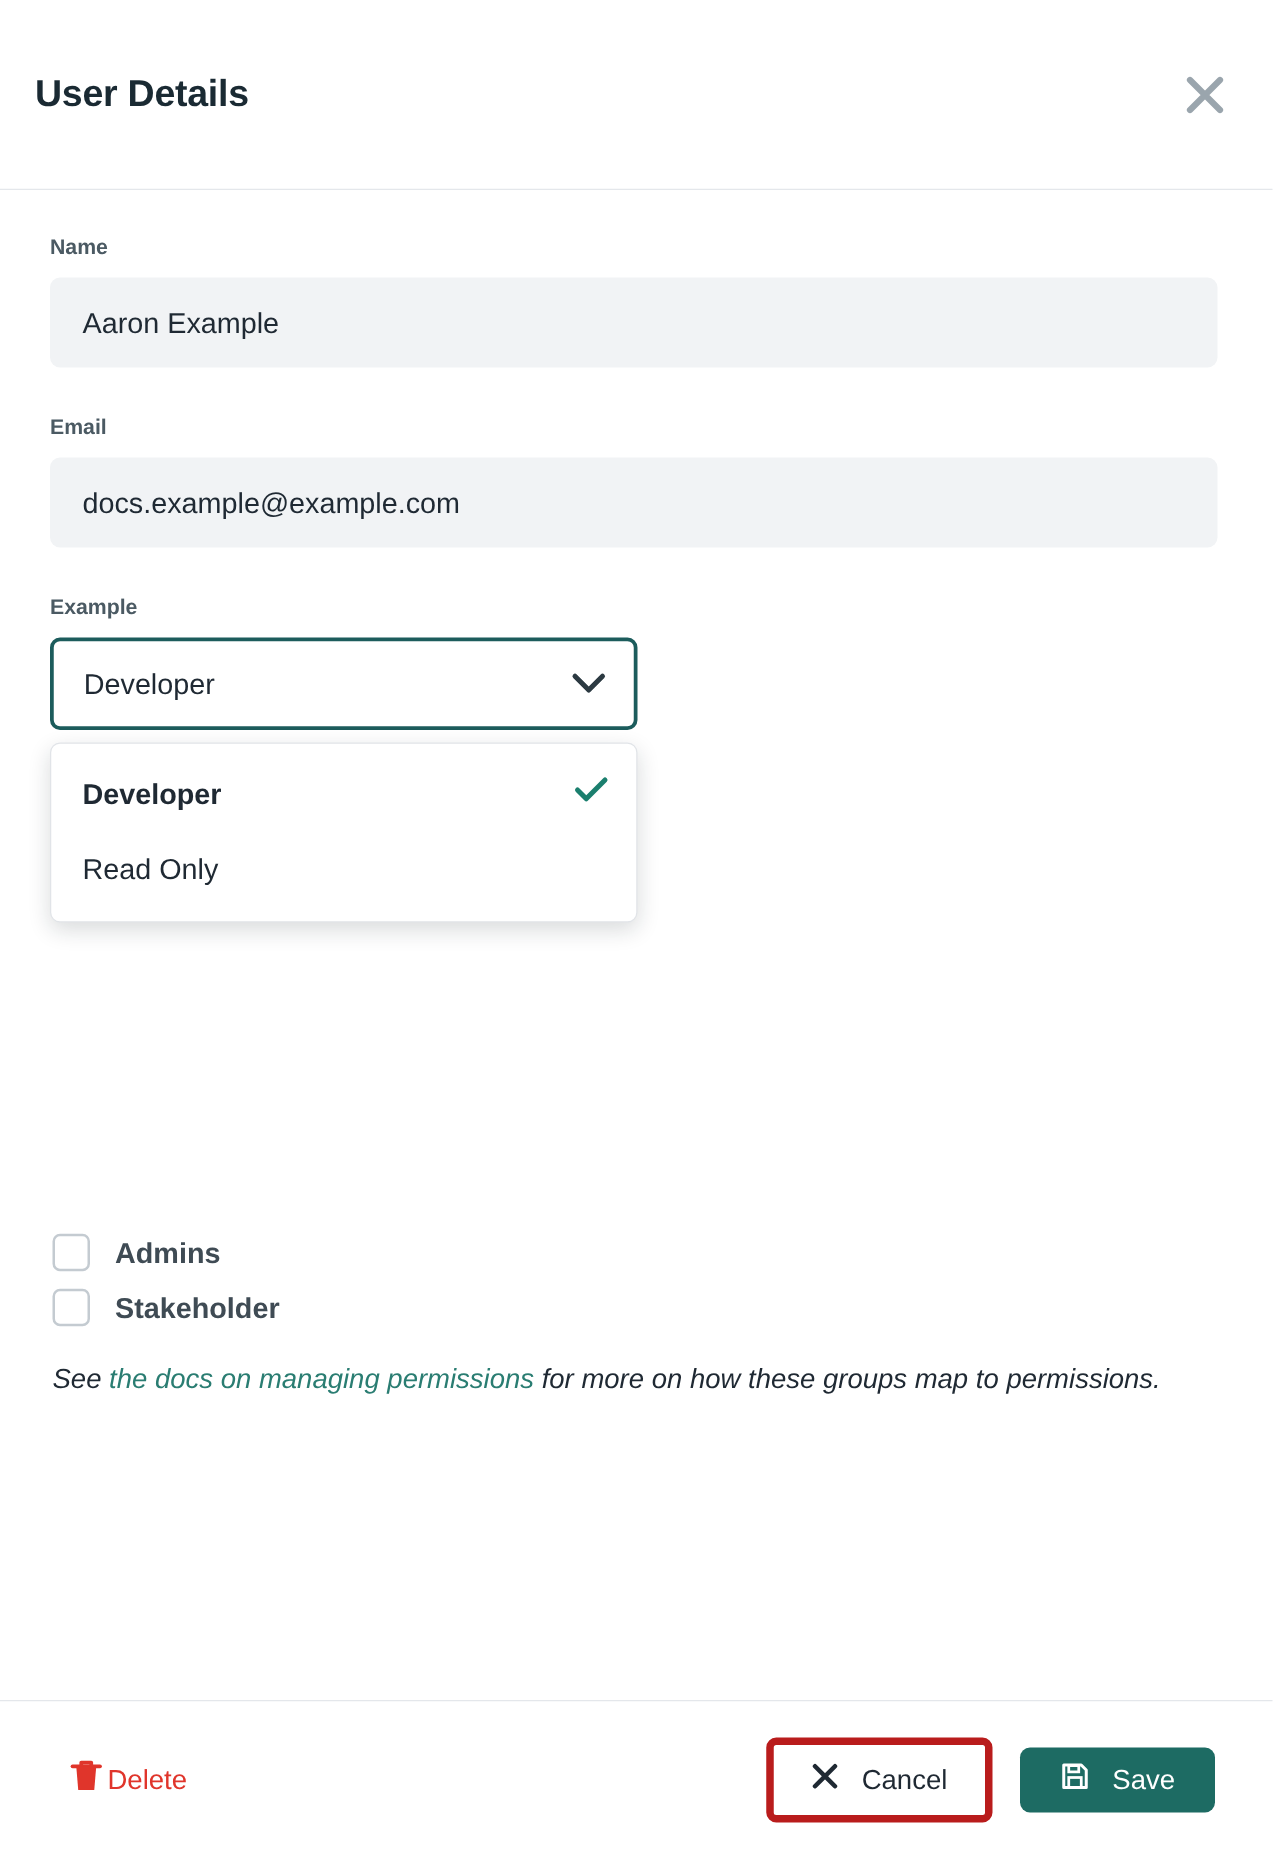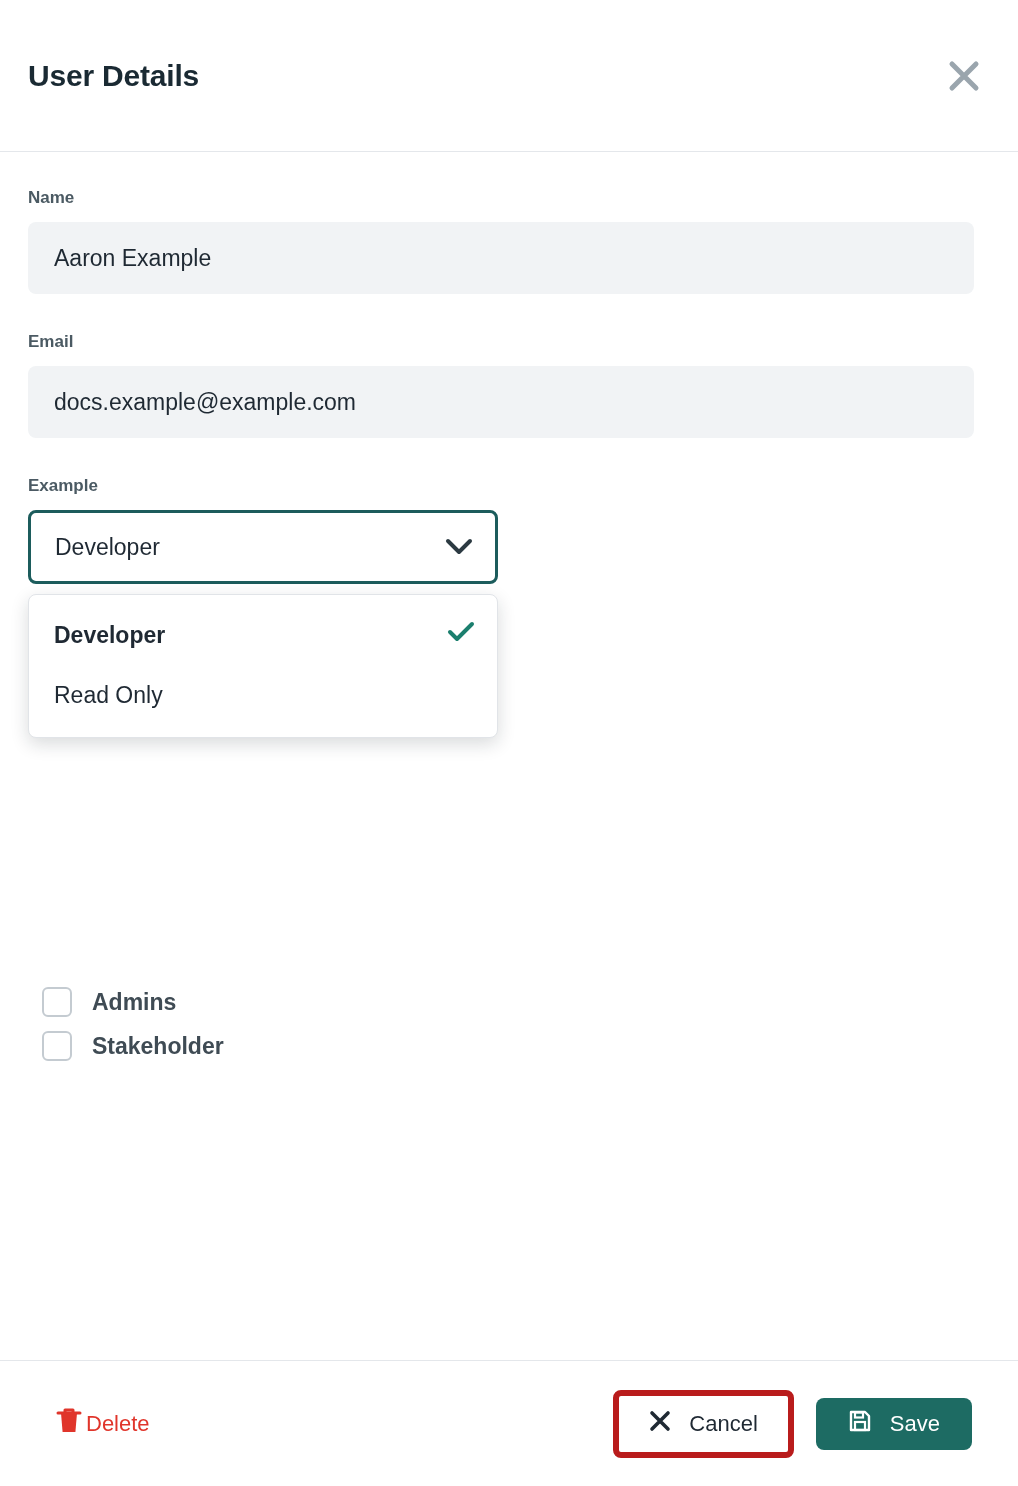--- a/index.html
+++ b/index.html
@@ -45,21 +45,21 @@
     align-items: center;
     justify-content: center;
     cursor: pointer;
   }
   .close-btn svg { display: block; }
 
   
   .modal-body {
     position: relative;
     flex: 1 1 auto;
-    padding: 36px 44px 0 28px;
+    padding: 36px 44px 0 40px;
     box-sizing: border-box;
   }
   .field-label {
     font-size: 17px;
     font-weight: bold;
     color: #4b5a63;
     margin-bottom: 14px;
   }
   .text-input {
     height: 72px;
@@ -280,20 +280,23 @@
     <div class="groups">
       <div class="group-row">
         <span class="checkbox"></span>
         <span class="group-label">Admins</span>
       </div>
       <div class="group-row">
         <span class="checkbox"></span>
         <span class="group-label">Stakeholder</span>
       </div>
 
+      <div class="helper-text">
+        <span>See </span><a class="helper-link">the docs on managing permissions</a><span> for more on how these groups map to permissions.</span>
+      </div>
     </div>
 
   </div>
 
   <div class="modal-footer">
     <button class="delete-btn">
       <span>
         <svg width="26" height="28" viewBox="0 0 26 28" aria-hidden="true">
           <path d="M2 6 H24" stroke="#e0352b" stroke-width="3" stroke-linecap="round"></path>
           <path d="M9 6 V3 H17 V6" fill="none" stroke="#e0352b" stroke-width="3" stroke-linejoin="round"></path>

